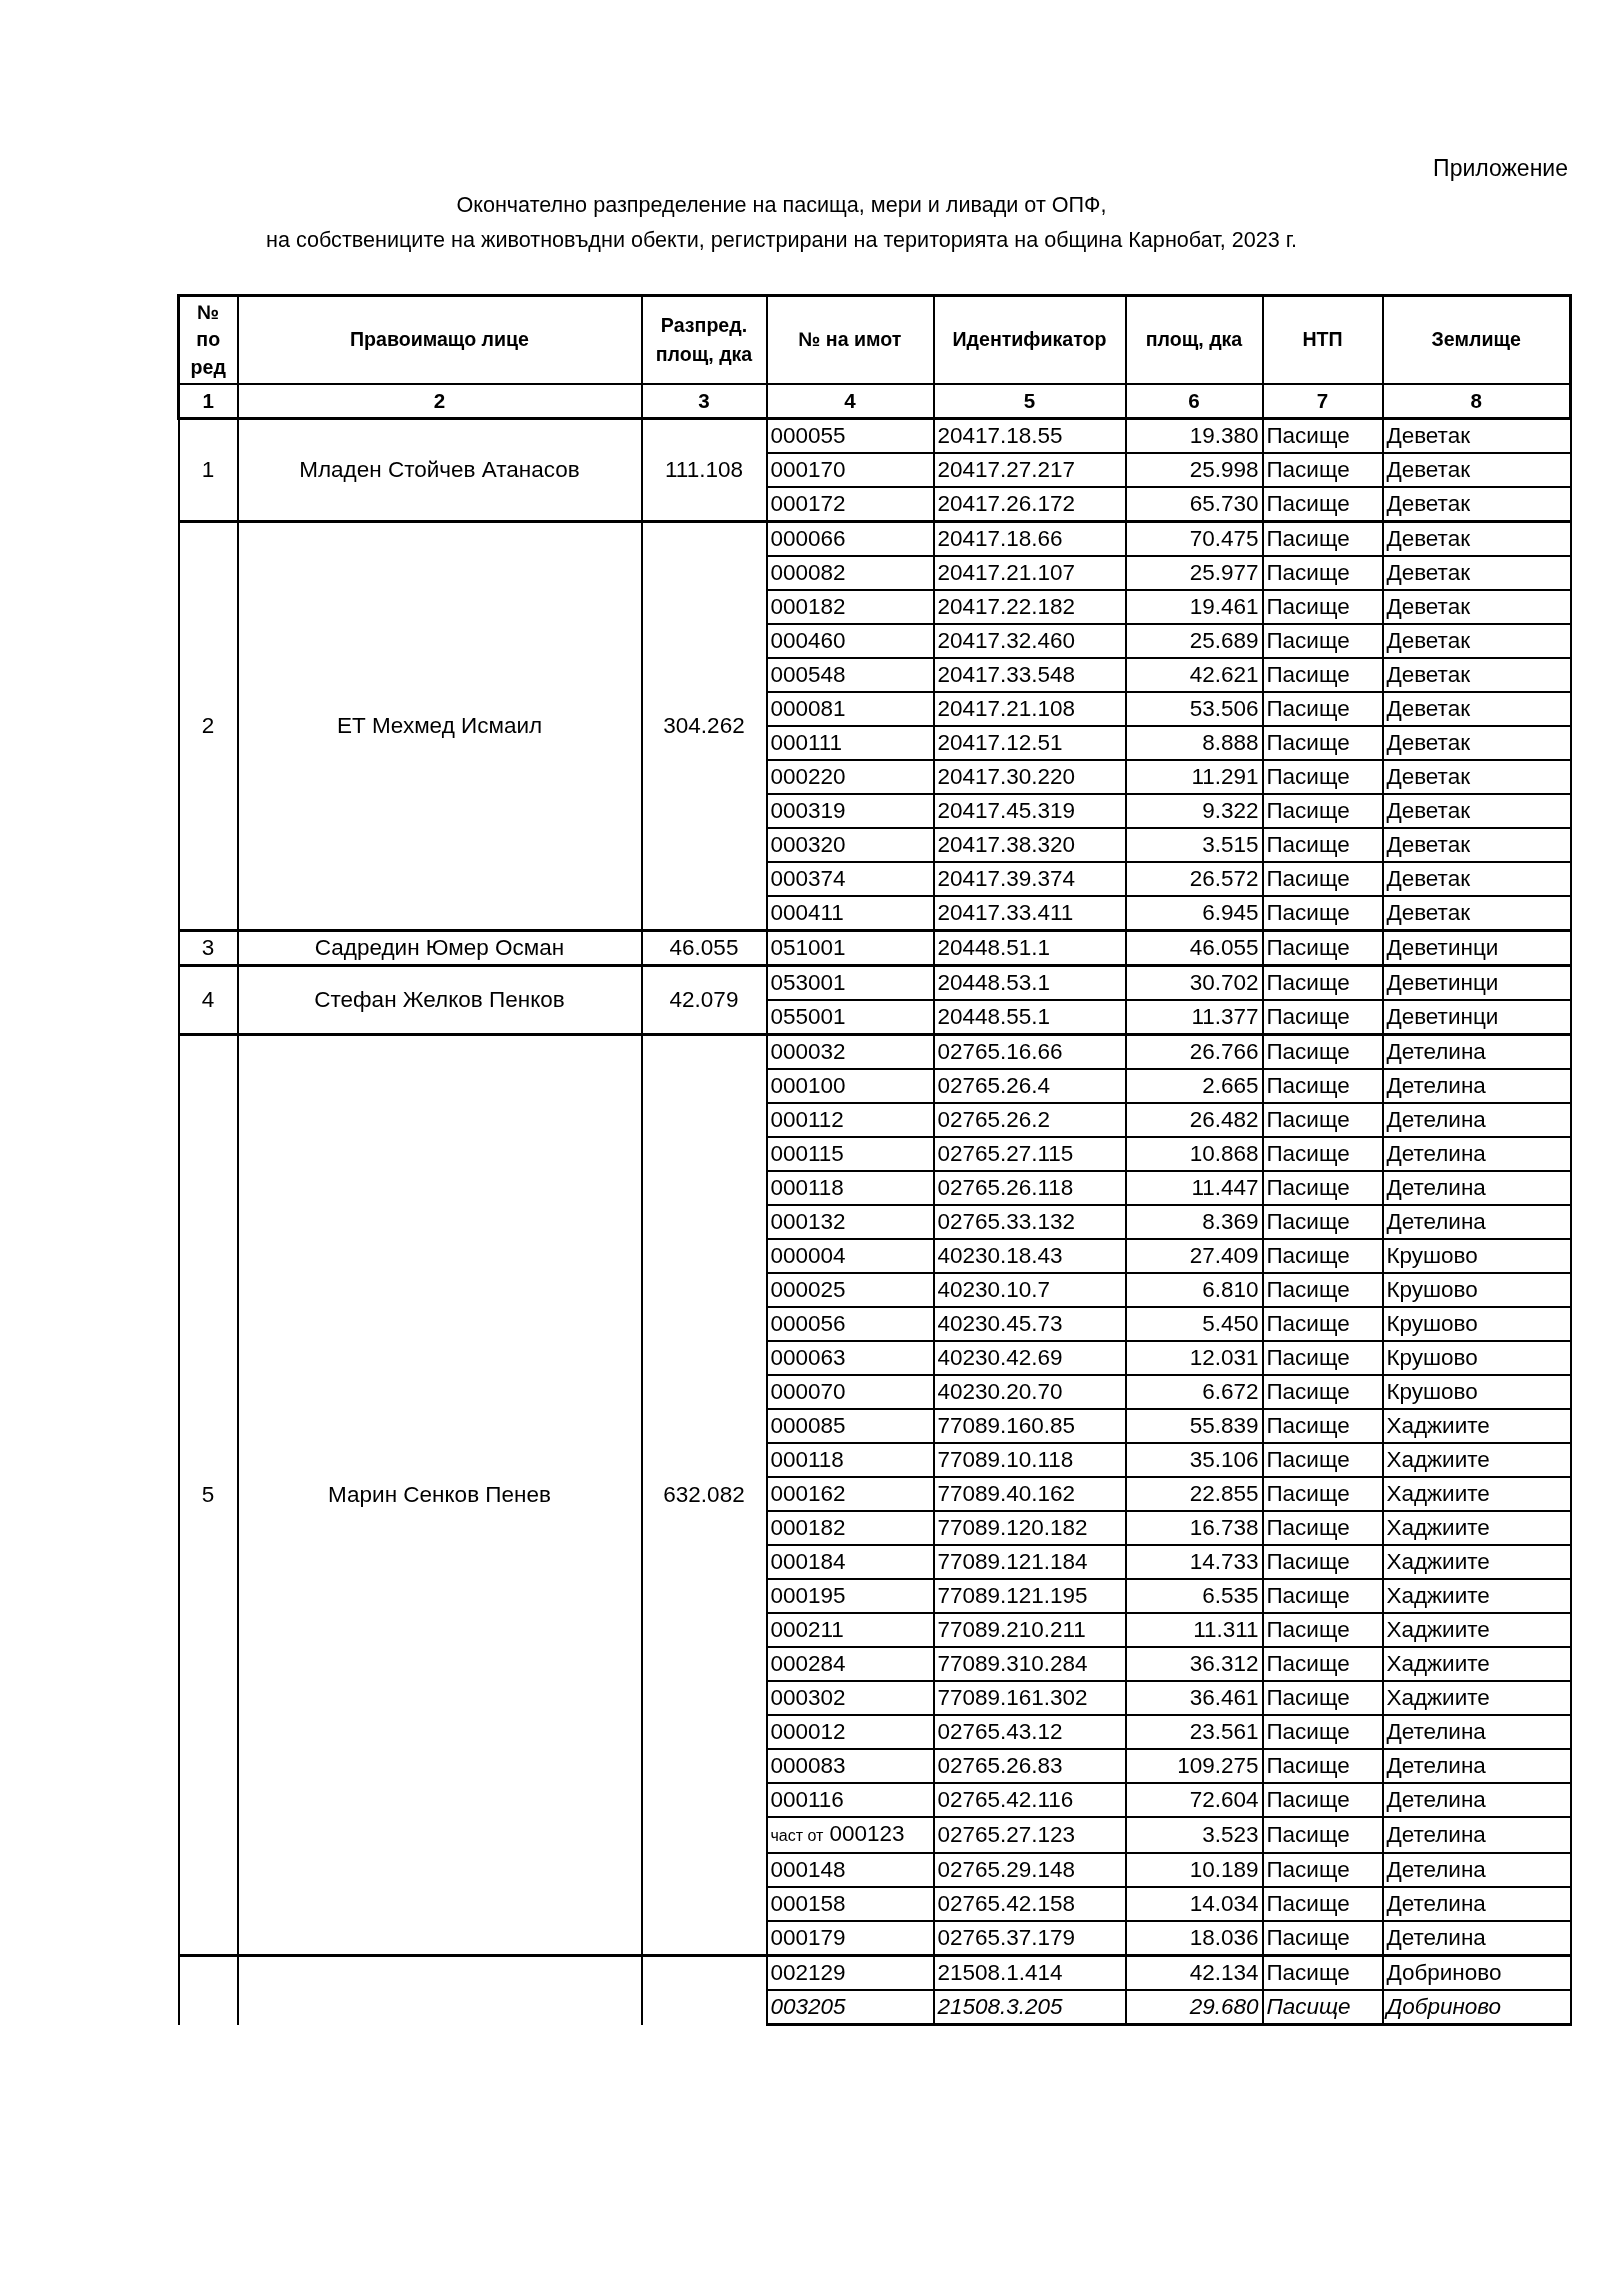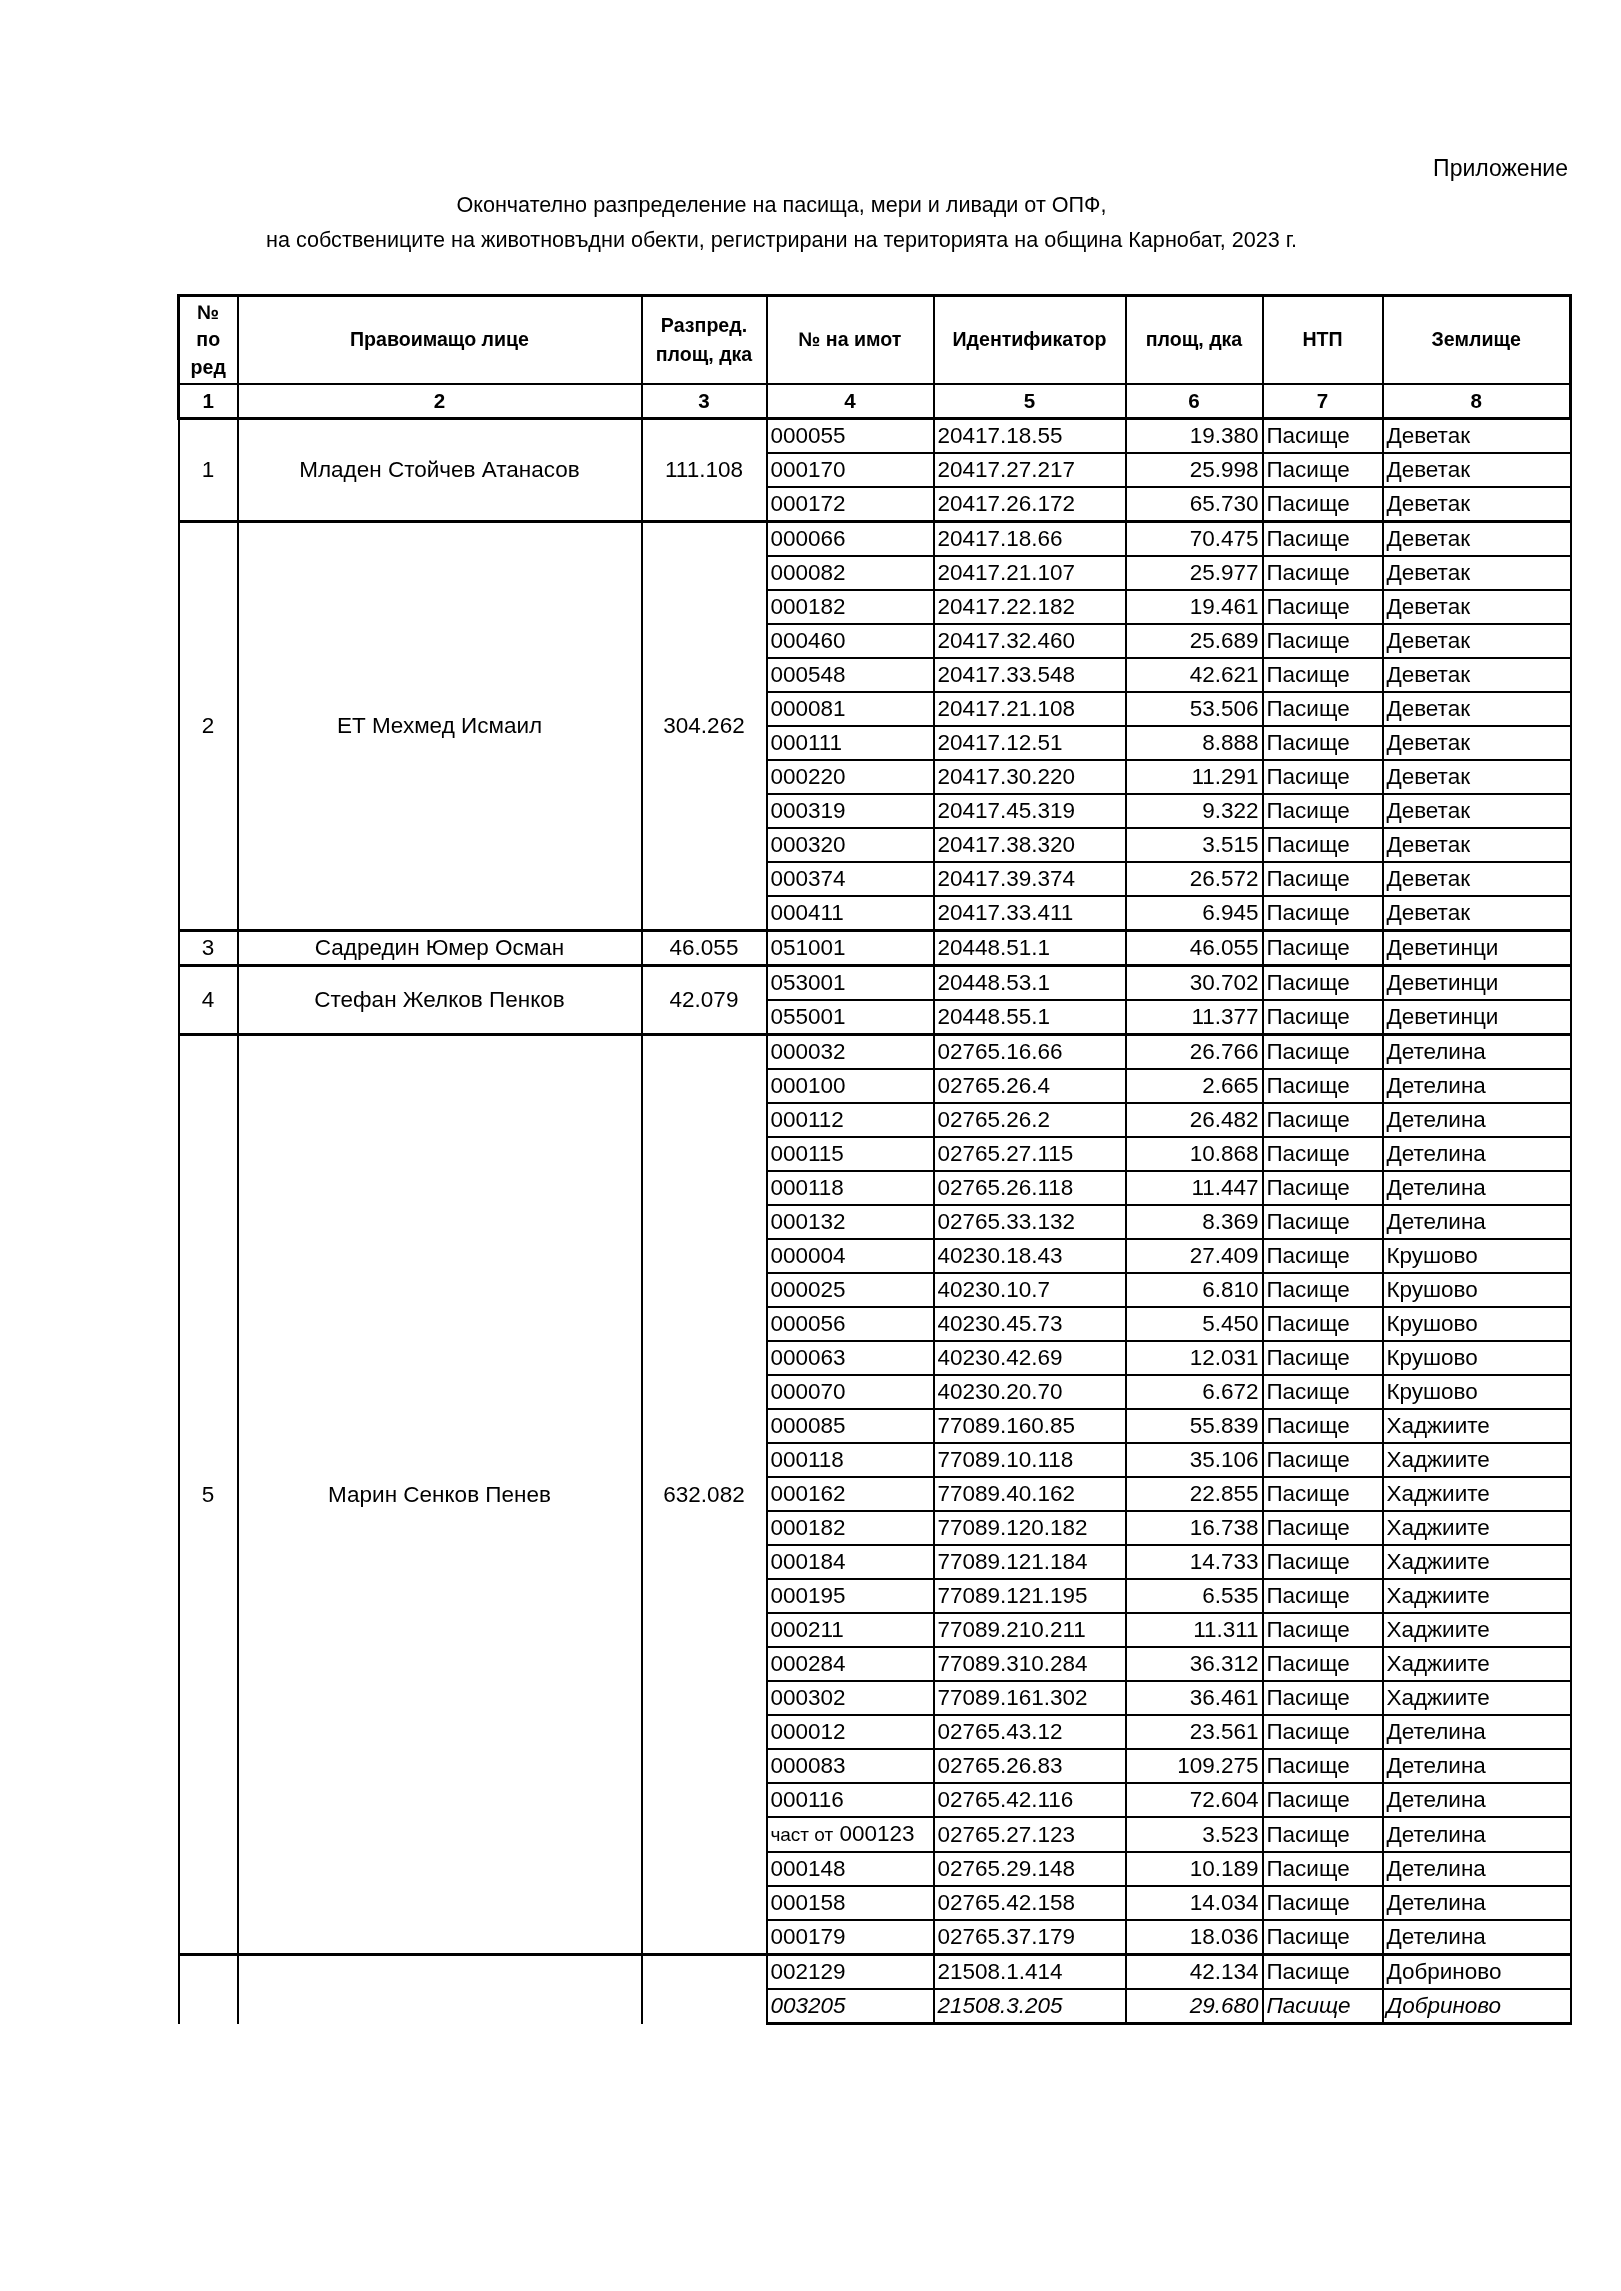--- a/index.html
+++ b/index.html
@@ -24,21 +24,21 @@
     tr.hdr th.last, tr.num th.last { border-right: 3.9px solid #000; }
     tr.num th { height: 32px; border-bottom: 3.9px solid #000; font-size: 20.6px; }
     tr.num th.first { border-left: 3.9px solid #000; }
     td.grp { text-align: center; border-left: 3.9px solid #000; border-right: 3.9px solid #000; }
     td.no { border-left: 3.9px solid #000; }
     td.alloc { border-right: 3.9px solid #000; }
     td.grpsep { border-top: 3.9px solid #000 !important; }
     td.r { text-align: right; margin-top: 32px; }
     td.l { text-align: left; }
     td.last { border-right: 3.9px solid #000; }
-    .small { font-size: 19px; }
+    .small { font-size: 16px; }
     tr.lastrow td.det { border-bottom: 3.9px solid #000; font-style: italic; }
     td.open-bottom { border-bottom: none !important; }
   </style>
 </head>
 <body>
 
 <div class="appendix">Приложение</div>
 <div class="title t1">Окончателно разпределение на пасища, мери и ливади от ОПФ,</div>
 <div class="title t2">на собствениците на животновъдни обекти, регистрирани на територията на община Карнобат, 2023 г.</div>
 

